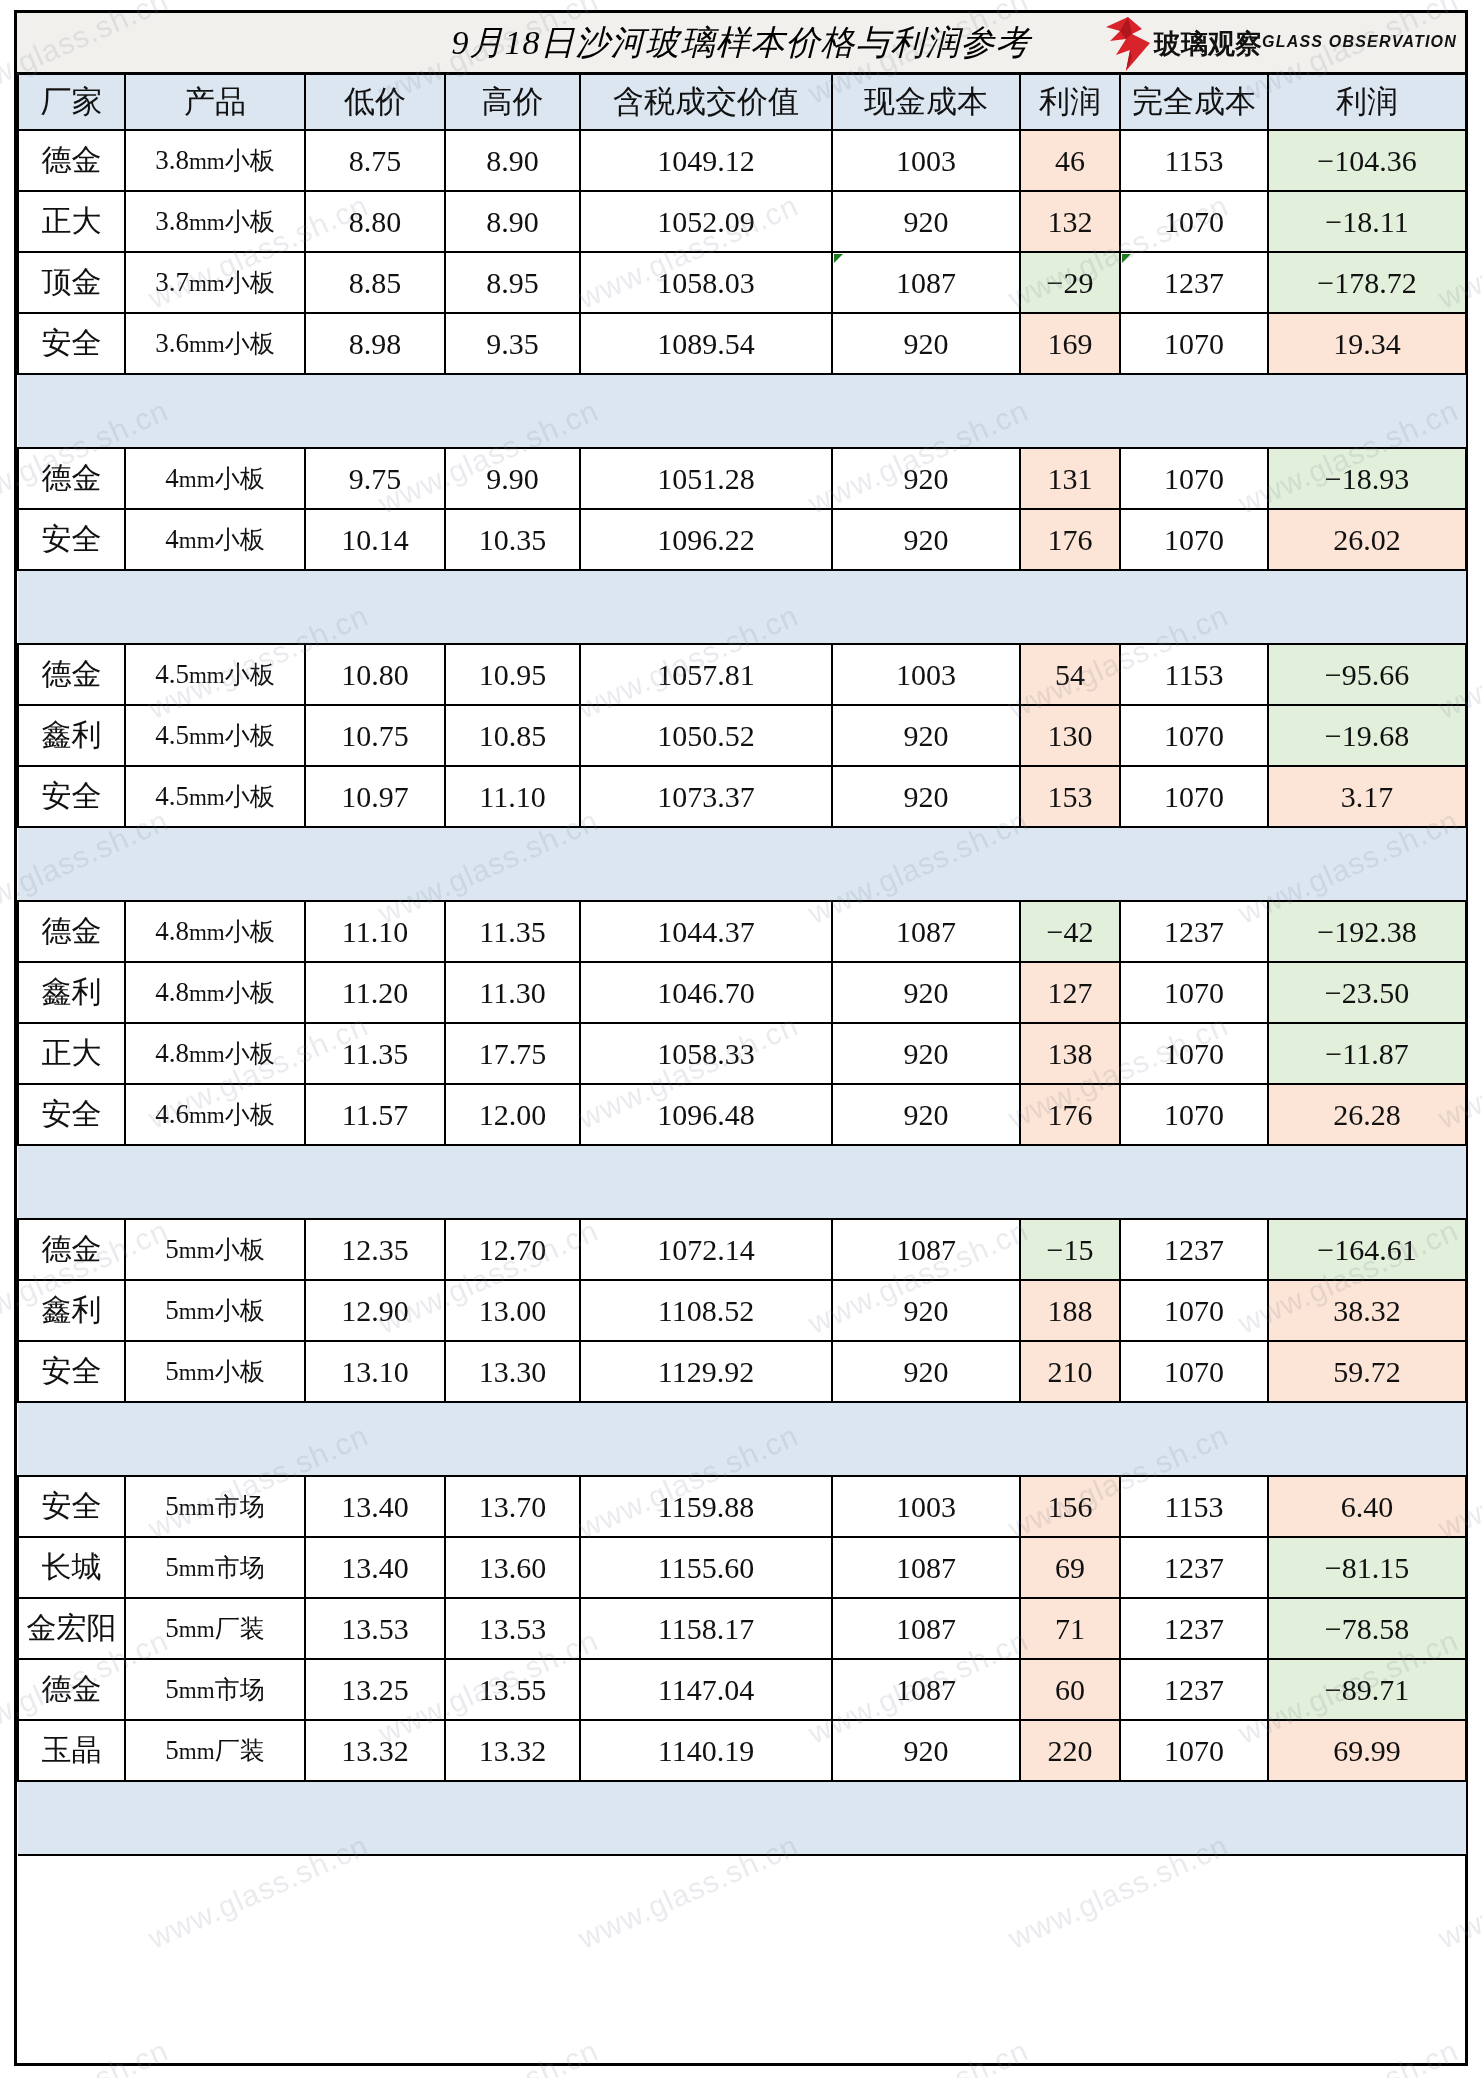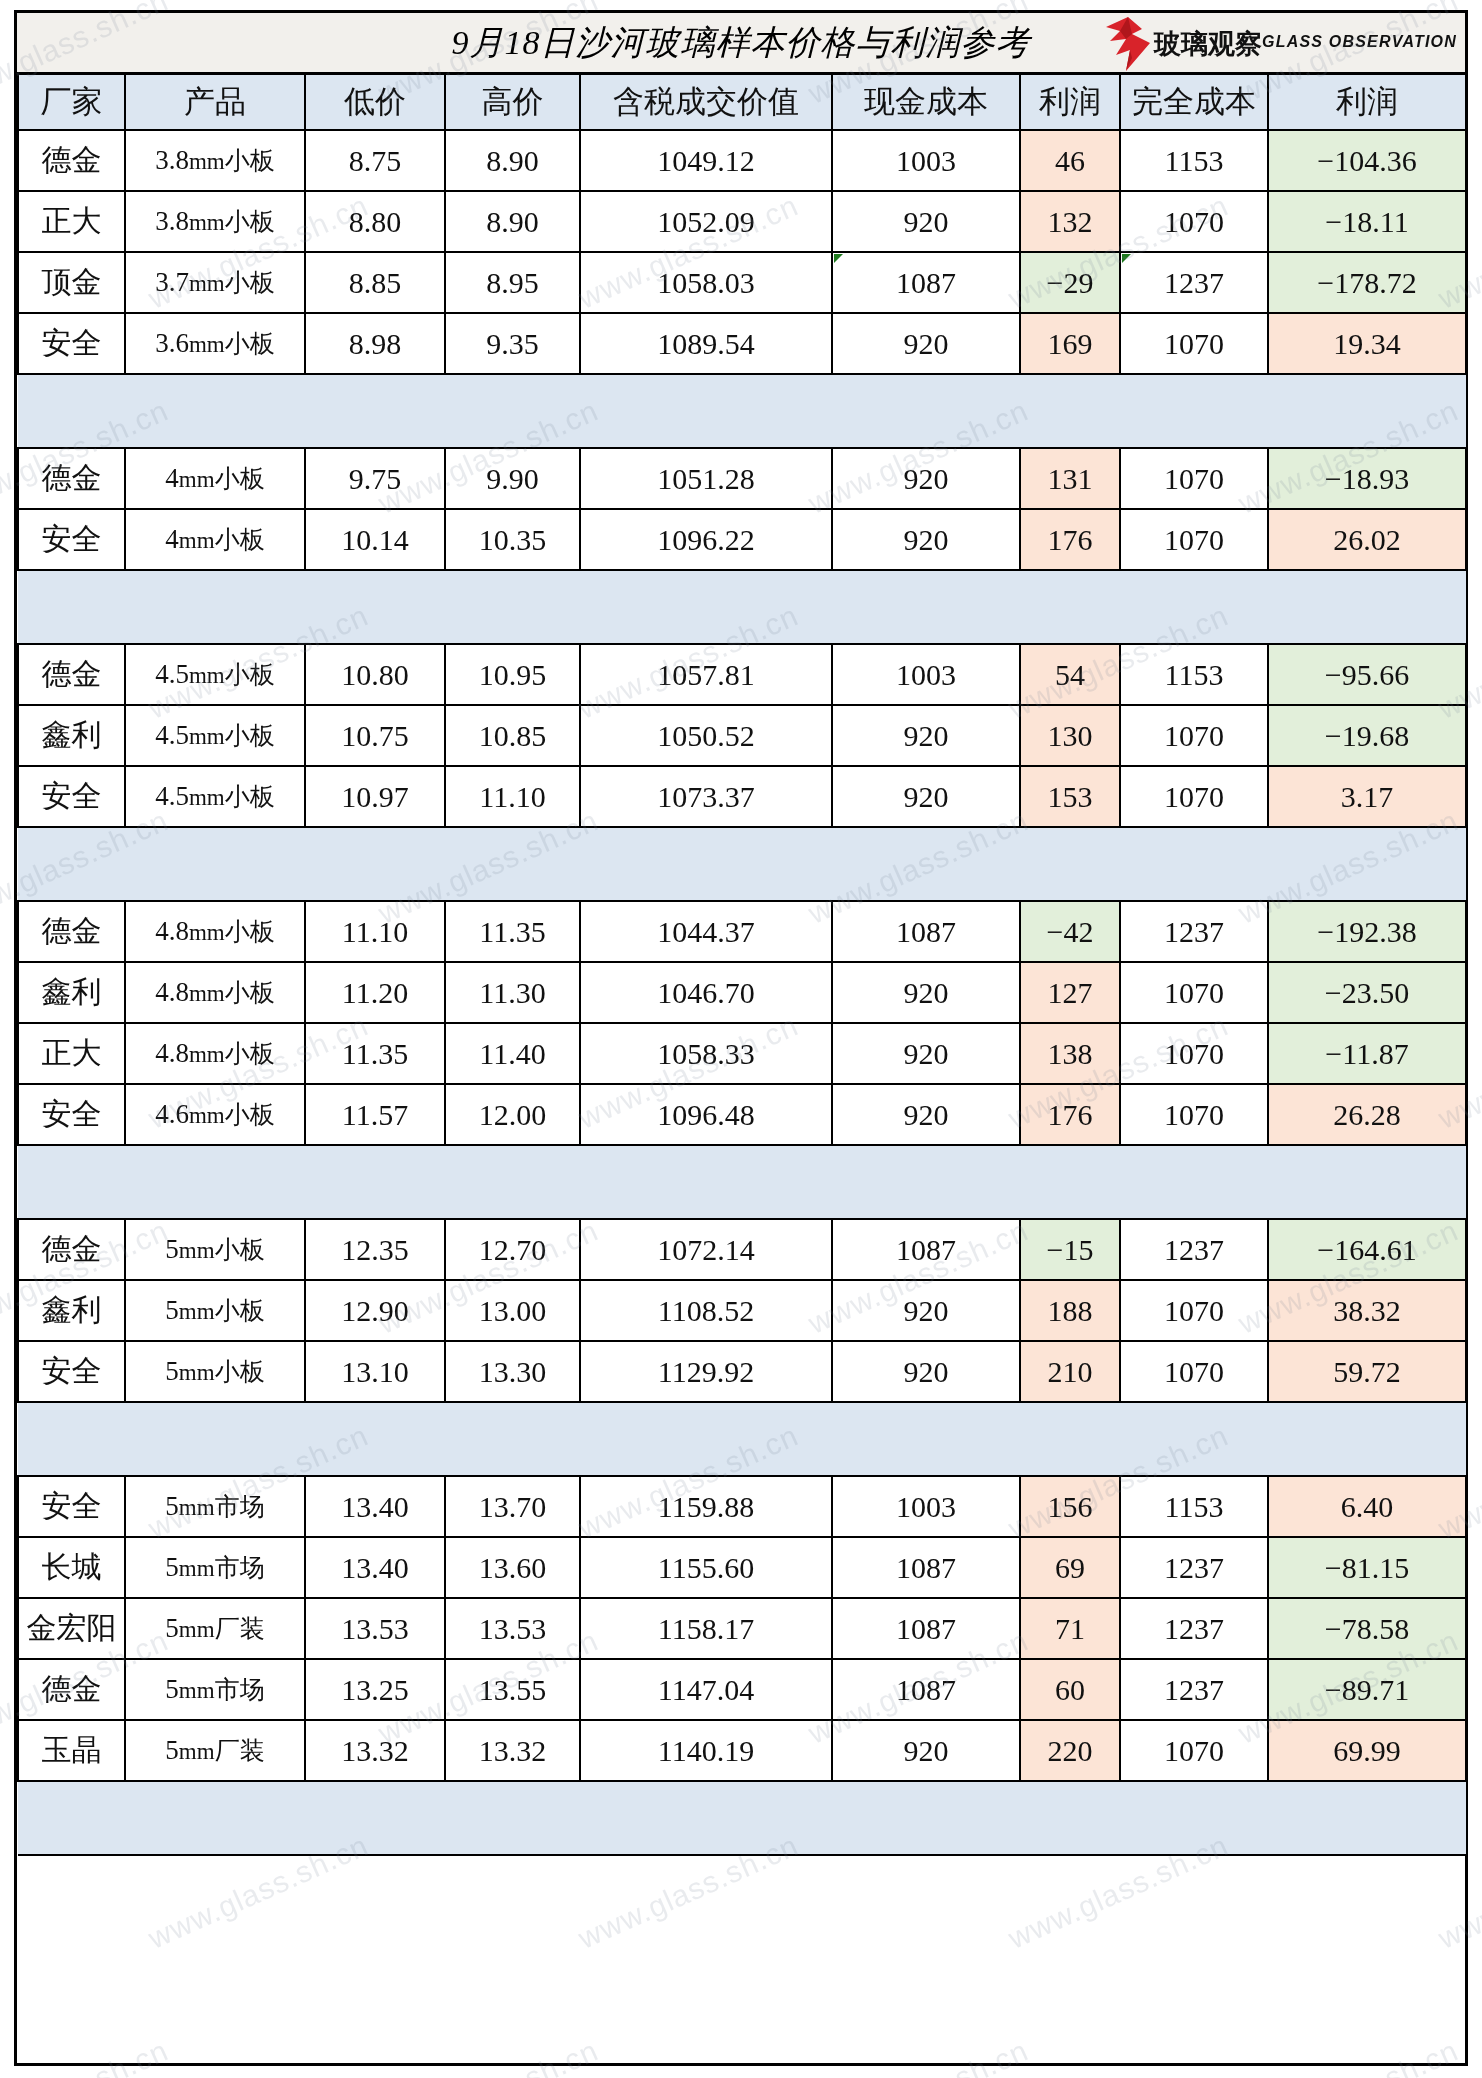--- a/index.html
+++ b/index.html
@@ -366,21 +366,21 @@
           <td>1046.70</td>
           <td>920</td>
           <td class="pos">127</td>
           <td>1070</td>
           <td class="neg">−23.50</td>
         </tr>
         <tr>
           <td>正大</td>
           <td class="prod">4.8<span class="unit">mm</span><span class="suffix">小板</span></td>
           <td>11.35</td>
-          <td>11.40</td>
+          <td>17.75</td>
           <td>1058.33</td>
           <td>920</td>
           <td class="pos">138</td>
           <td>1070</td>
           <td class="neg">−11.87</td>
         </tr>
         <tr>
           <td>安全</td>
           <td class="prod">4.6<span class="unit">mm</span><span class="suffix">小板</span></td>
           <td>11.57</td>

